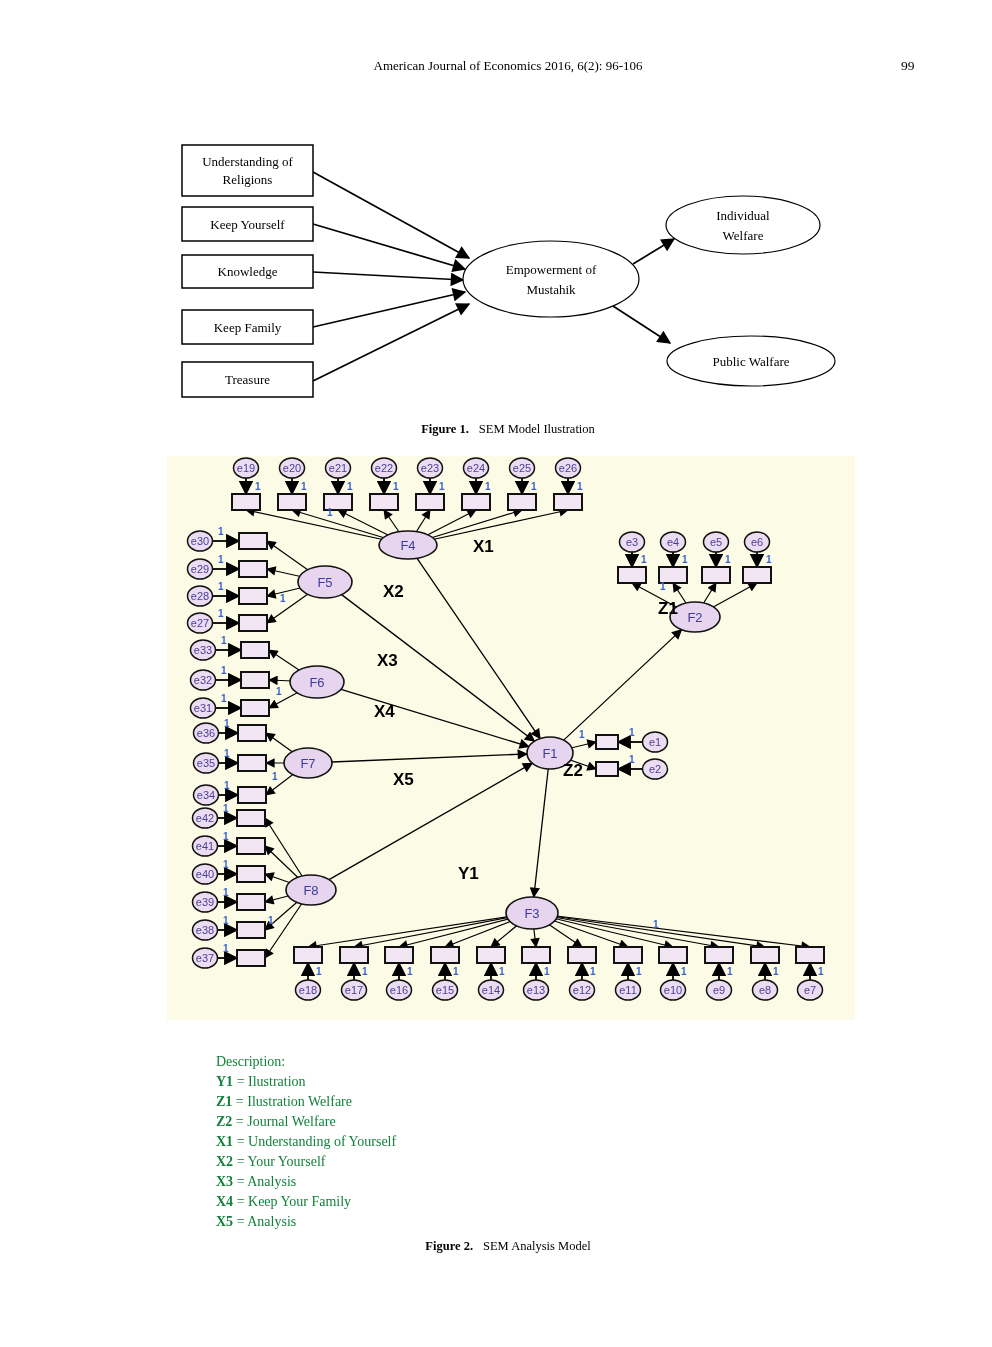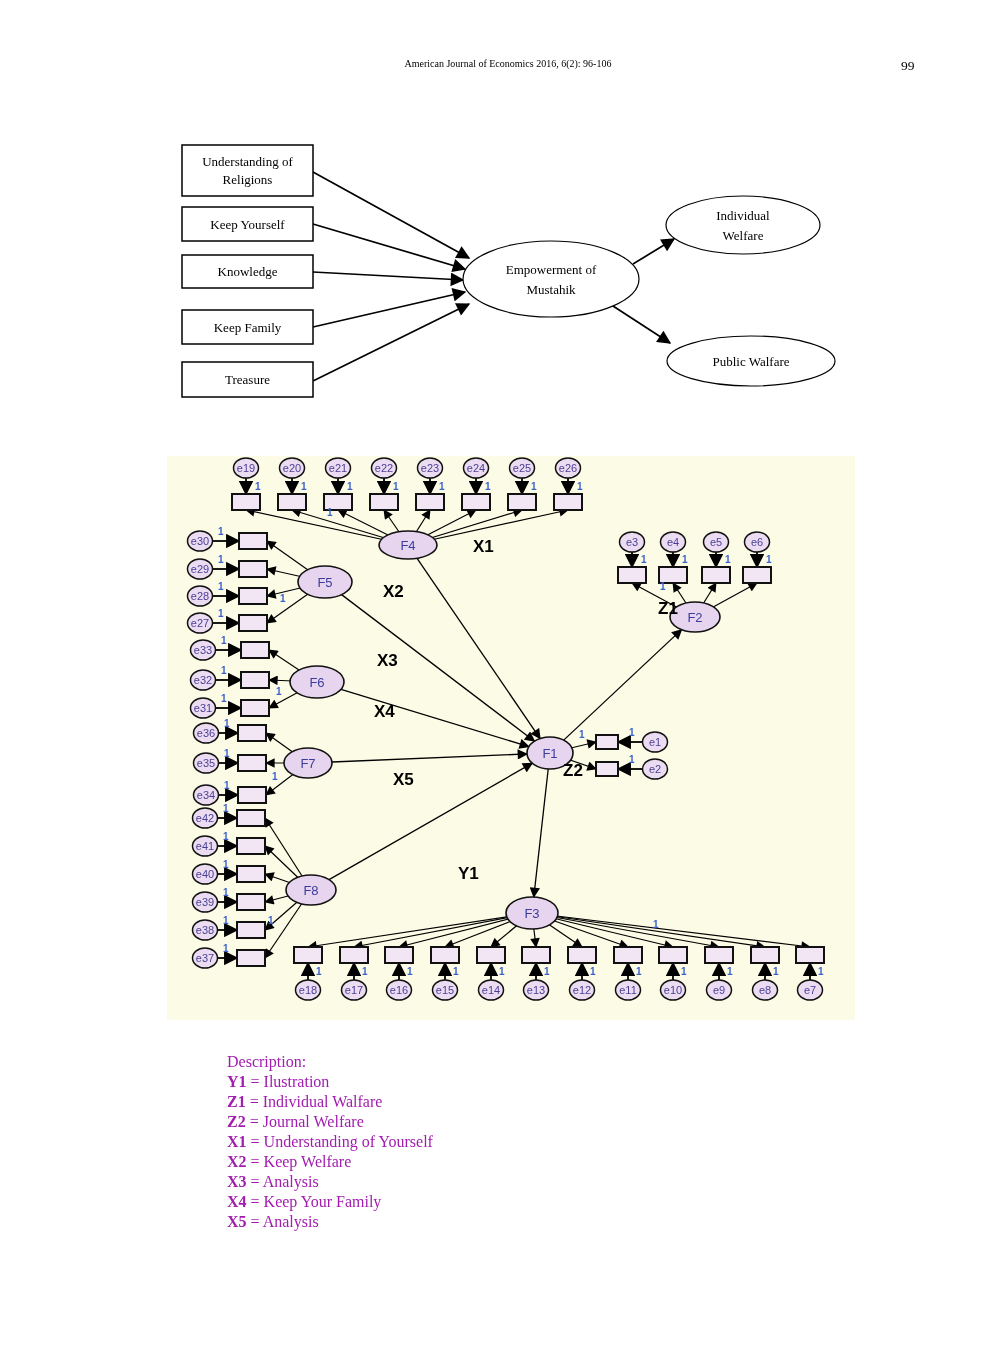--- a/index.html
+++ b/index.html
@@ -1,25 +1,25 @@
 <!DOCTYPE html>
 <html><head>
 <meta charset="utf-8">
 <style>
   html,body{margin:0;padding:0;background:#888;}
   .page{position:relative;width:992px;height:1347px;background:#ffffff;margin:0 auto;
         font-family:"Liberation Serif",serif;overflow:hidden;}
   .hdr{position:absolute;top:58px;left:24px;right:0;text-align:center;
-       font-size:10px;color:#000;}
+       font-size:13px;color:#000;}
   .pageno{position:absolute;top:58px;left:901px;font-size:13.5px;color:#000;font-family:Liberation Serif, serif;}
   .caption{position:absolute;left:24px;right:0;text-align:center;font-size:12.5px;color:#000;}
   .caption b{font-weight:bold;margin-right:10px;}
   #caption1{top:422px;}
   #caption2{top:1239px;}
-  .desc{position:absolute;left:216px;top:1052px;font-size:16px;line-height:20px;color:#a21caf;margin-left:11px;}
+  .desc{position:absolute;left:216px;top:1052px;font-size:14px;line-height:20px;color:#15803d;}
   .desc .term{font-weight:bold;}
   svg#sem-svg{position:absolute;top:0;left:0;}
   svg text{font-family:"Liberation Sans",sans-serif;}
   svg .fig1-text{font-family:"Liberation Serif",serif;font-size:13px;fill:#000;}
   svg .latent-label{font-size:13px;fill:#3c3c9c;}
   svg .err-label{font-size:11px;fill:#4a3f96;}
   svg .one{font-size:10px;font-weight:bold;fill:#3a62cc;}
   svg .biglab{font-size:17px;font-weight:bold;fill:#000;}
 </style>
 </head>
@@ -353,29 +353,35 @@
         <text x="383" y="597" class="biglab">X2</text>
         <text x="377" y="666" class="biglab">X3</text>
         <text x="374" y="717" class="biglab">X4</text>
         <text x="393" y="785" class="biglab">X5</text>
         <text x="458" y="879" class="biglab">Y1</text>
         <text x="658" y="614" class="biglab">Z1</text>
         <text x="563" y="776" class="biglab">Z2</text>
       </g>
   </svg>
 
-
+  <div class="caption" id="caption1">
+    <b>Figure 1.</b><span>SEM Model Ilustration</span>
+  </div>
+
+  <div class="caption" id="caption2">
+    <b>Figure 2.</b><span>SEM Analysis Model</span>
+  </div>
 
   <div class="desc">
     <div>Description:</div>
     <div id="desc-items">
         <div><span class="term">Y1</span><span> = Ilustration</span></div>
-        <div><span class="term">Z1</span><span> = Individual Walfare</span></div>
+        <div><span class="term">Z1</span><span> = Ilustration Welfare</span></div>
         <div><span class="term">Z2</span><span> = Journal Welfare</span></div>
         <div><span class="term">X1</span><span> = Understanding of Yourself</span></div>
-        <div><span class="term">X2</span><span> = Keep Welfare</span></div>
+        <div><span class="term">X2</span><span> = Your Yourself</span></div>
         <div><span class="term">X3</span><span> = Analysis</span></div>
         <div><span class="term">X4</span><span> = Keep Your Family</span></div>
         <div><span class="term">X5</span><span> = Analysis</span></div>
       </div>
   </div>
 
 </div>
 
 </body></html>

